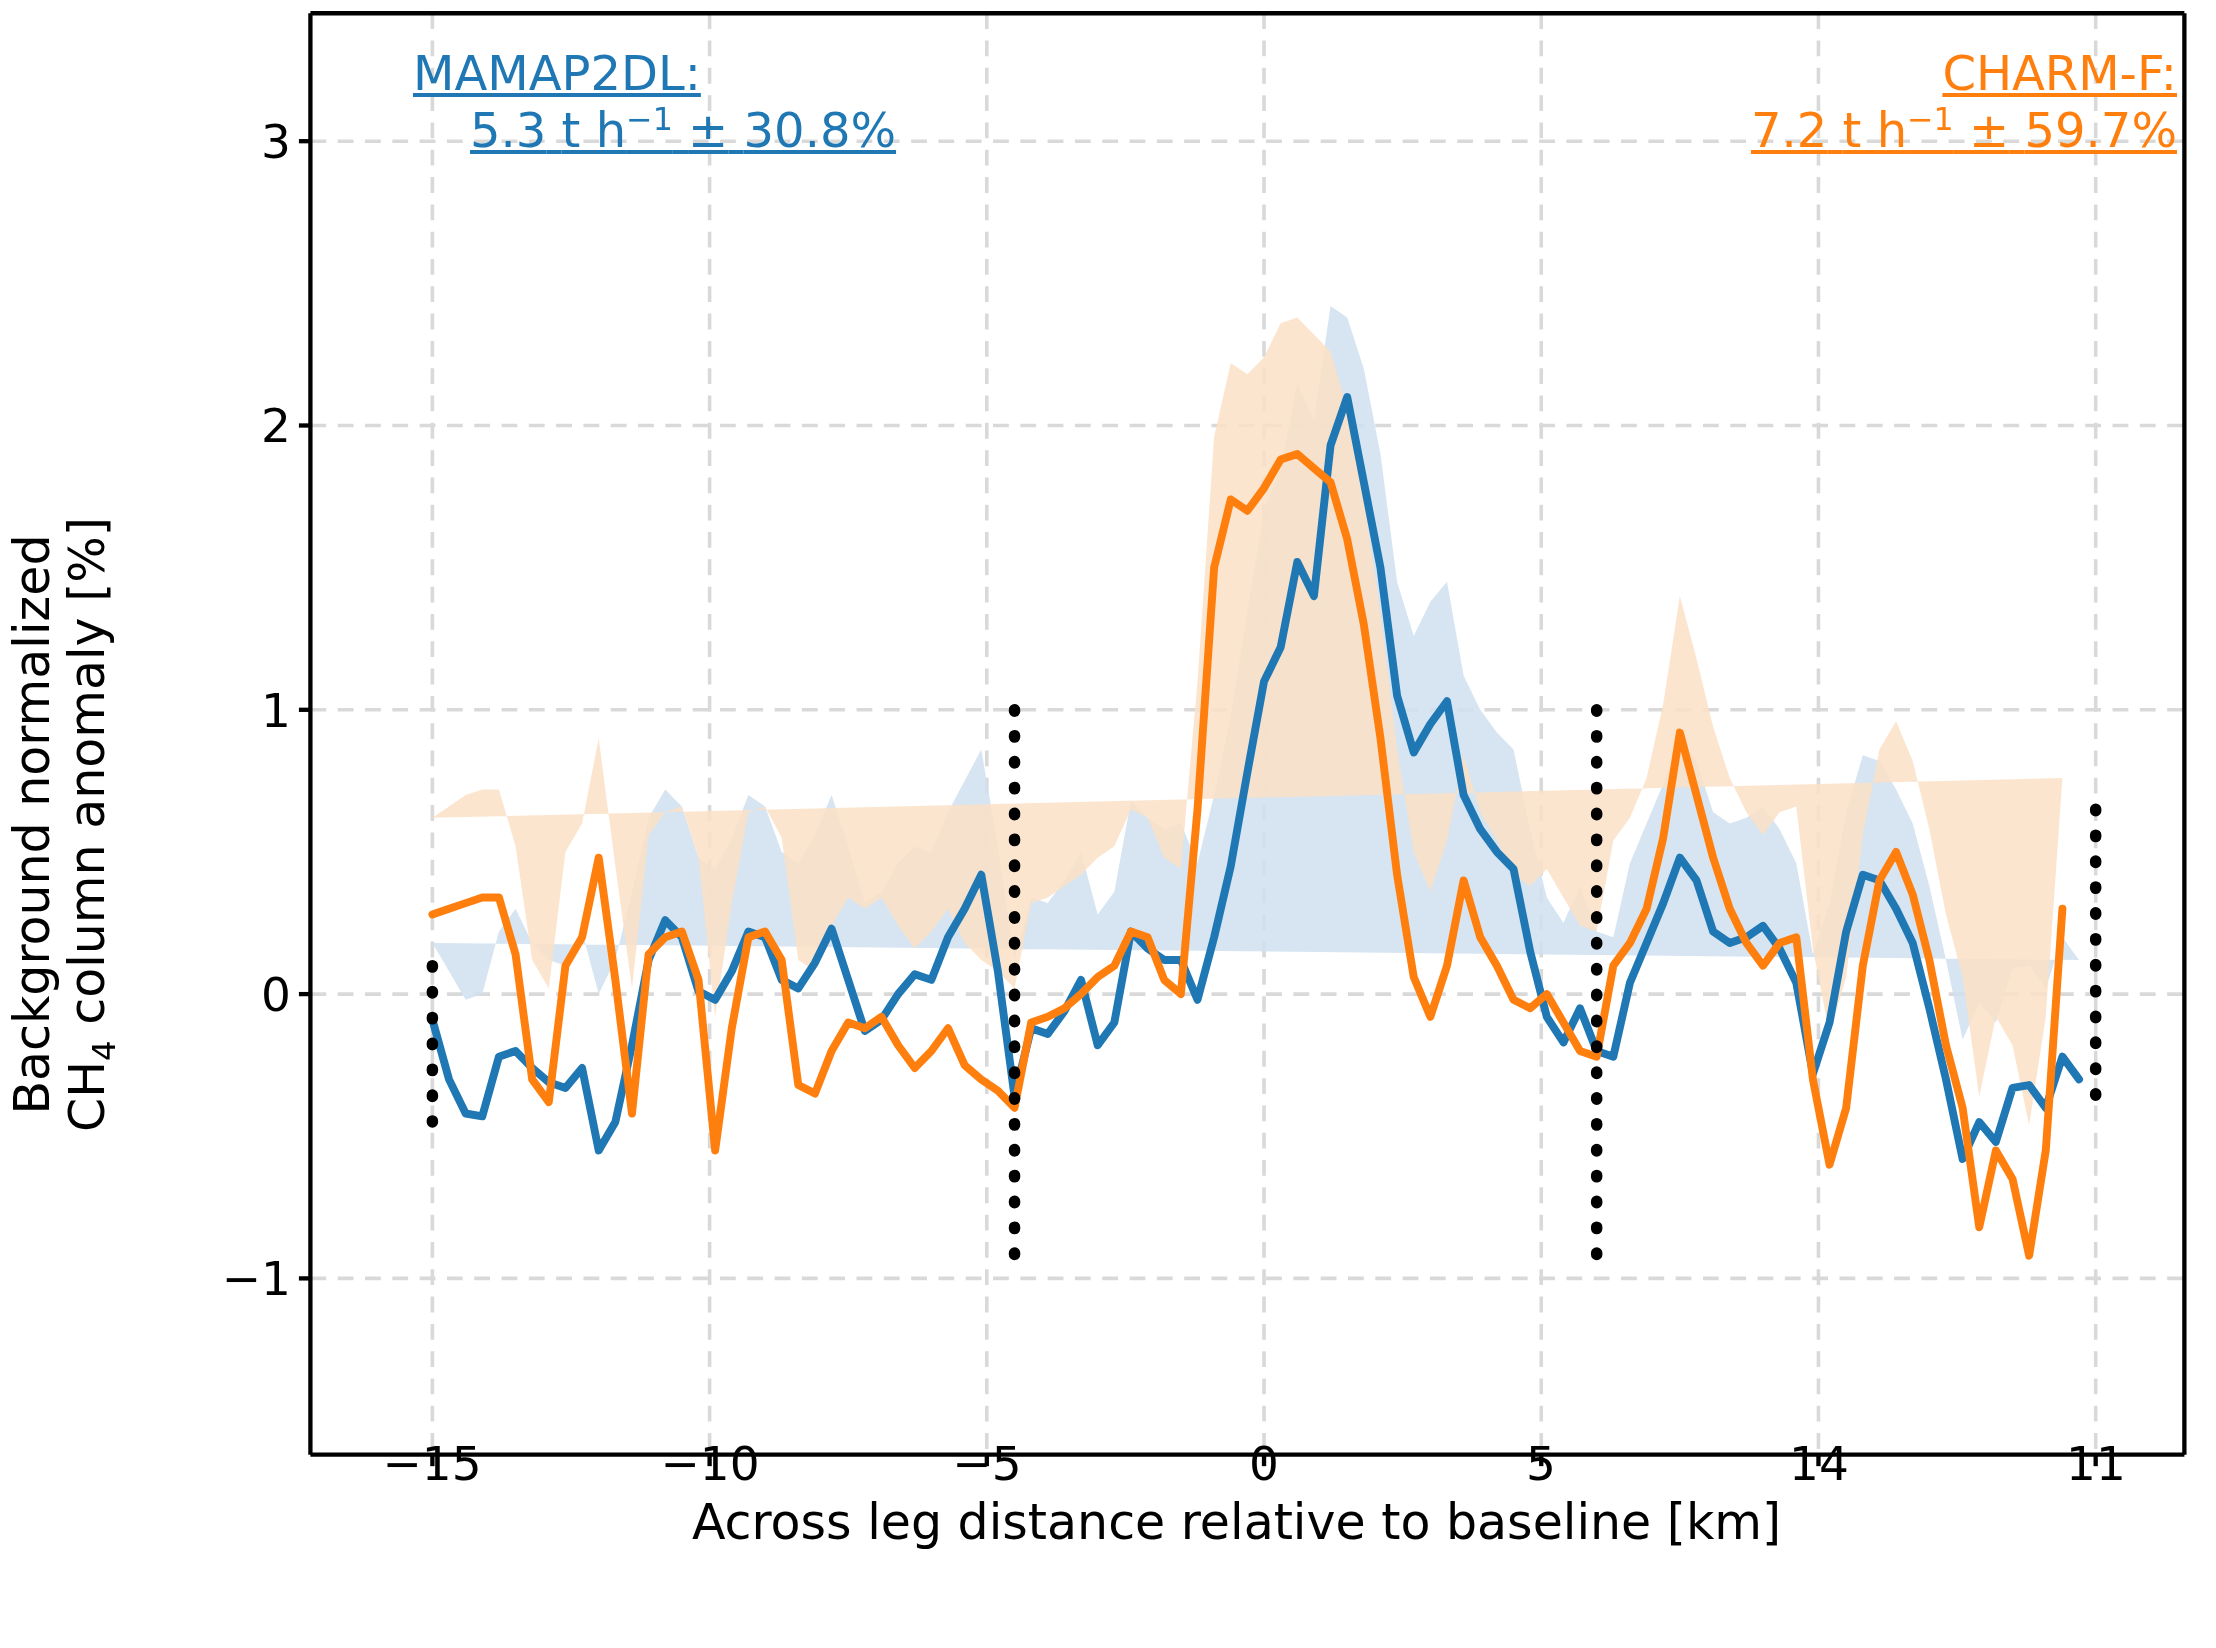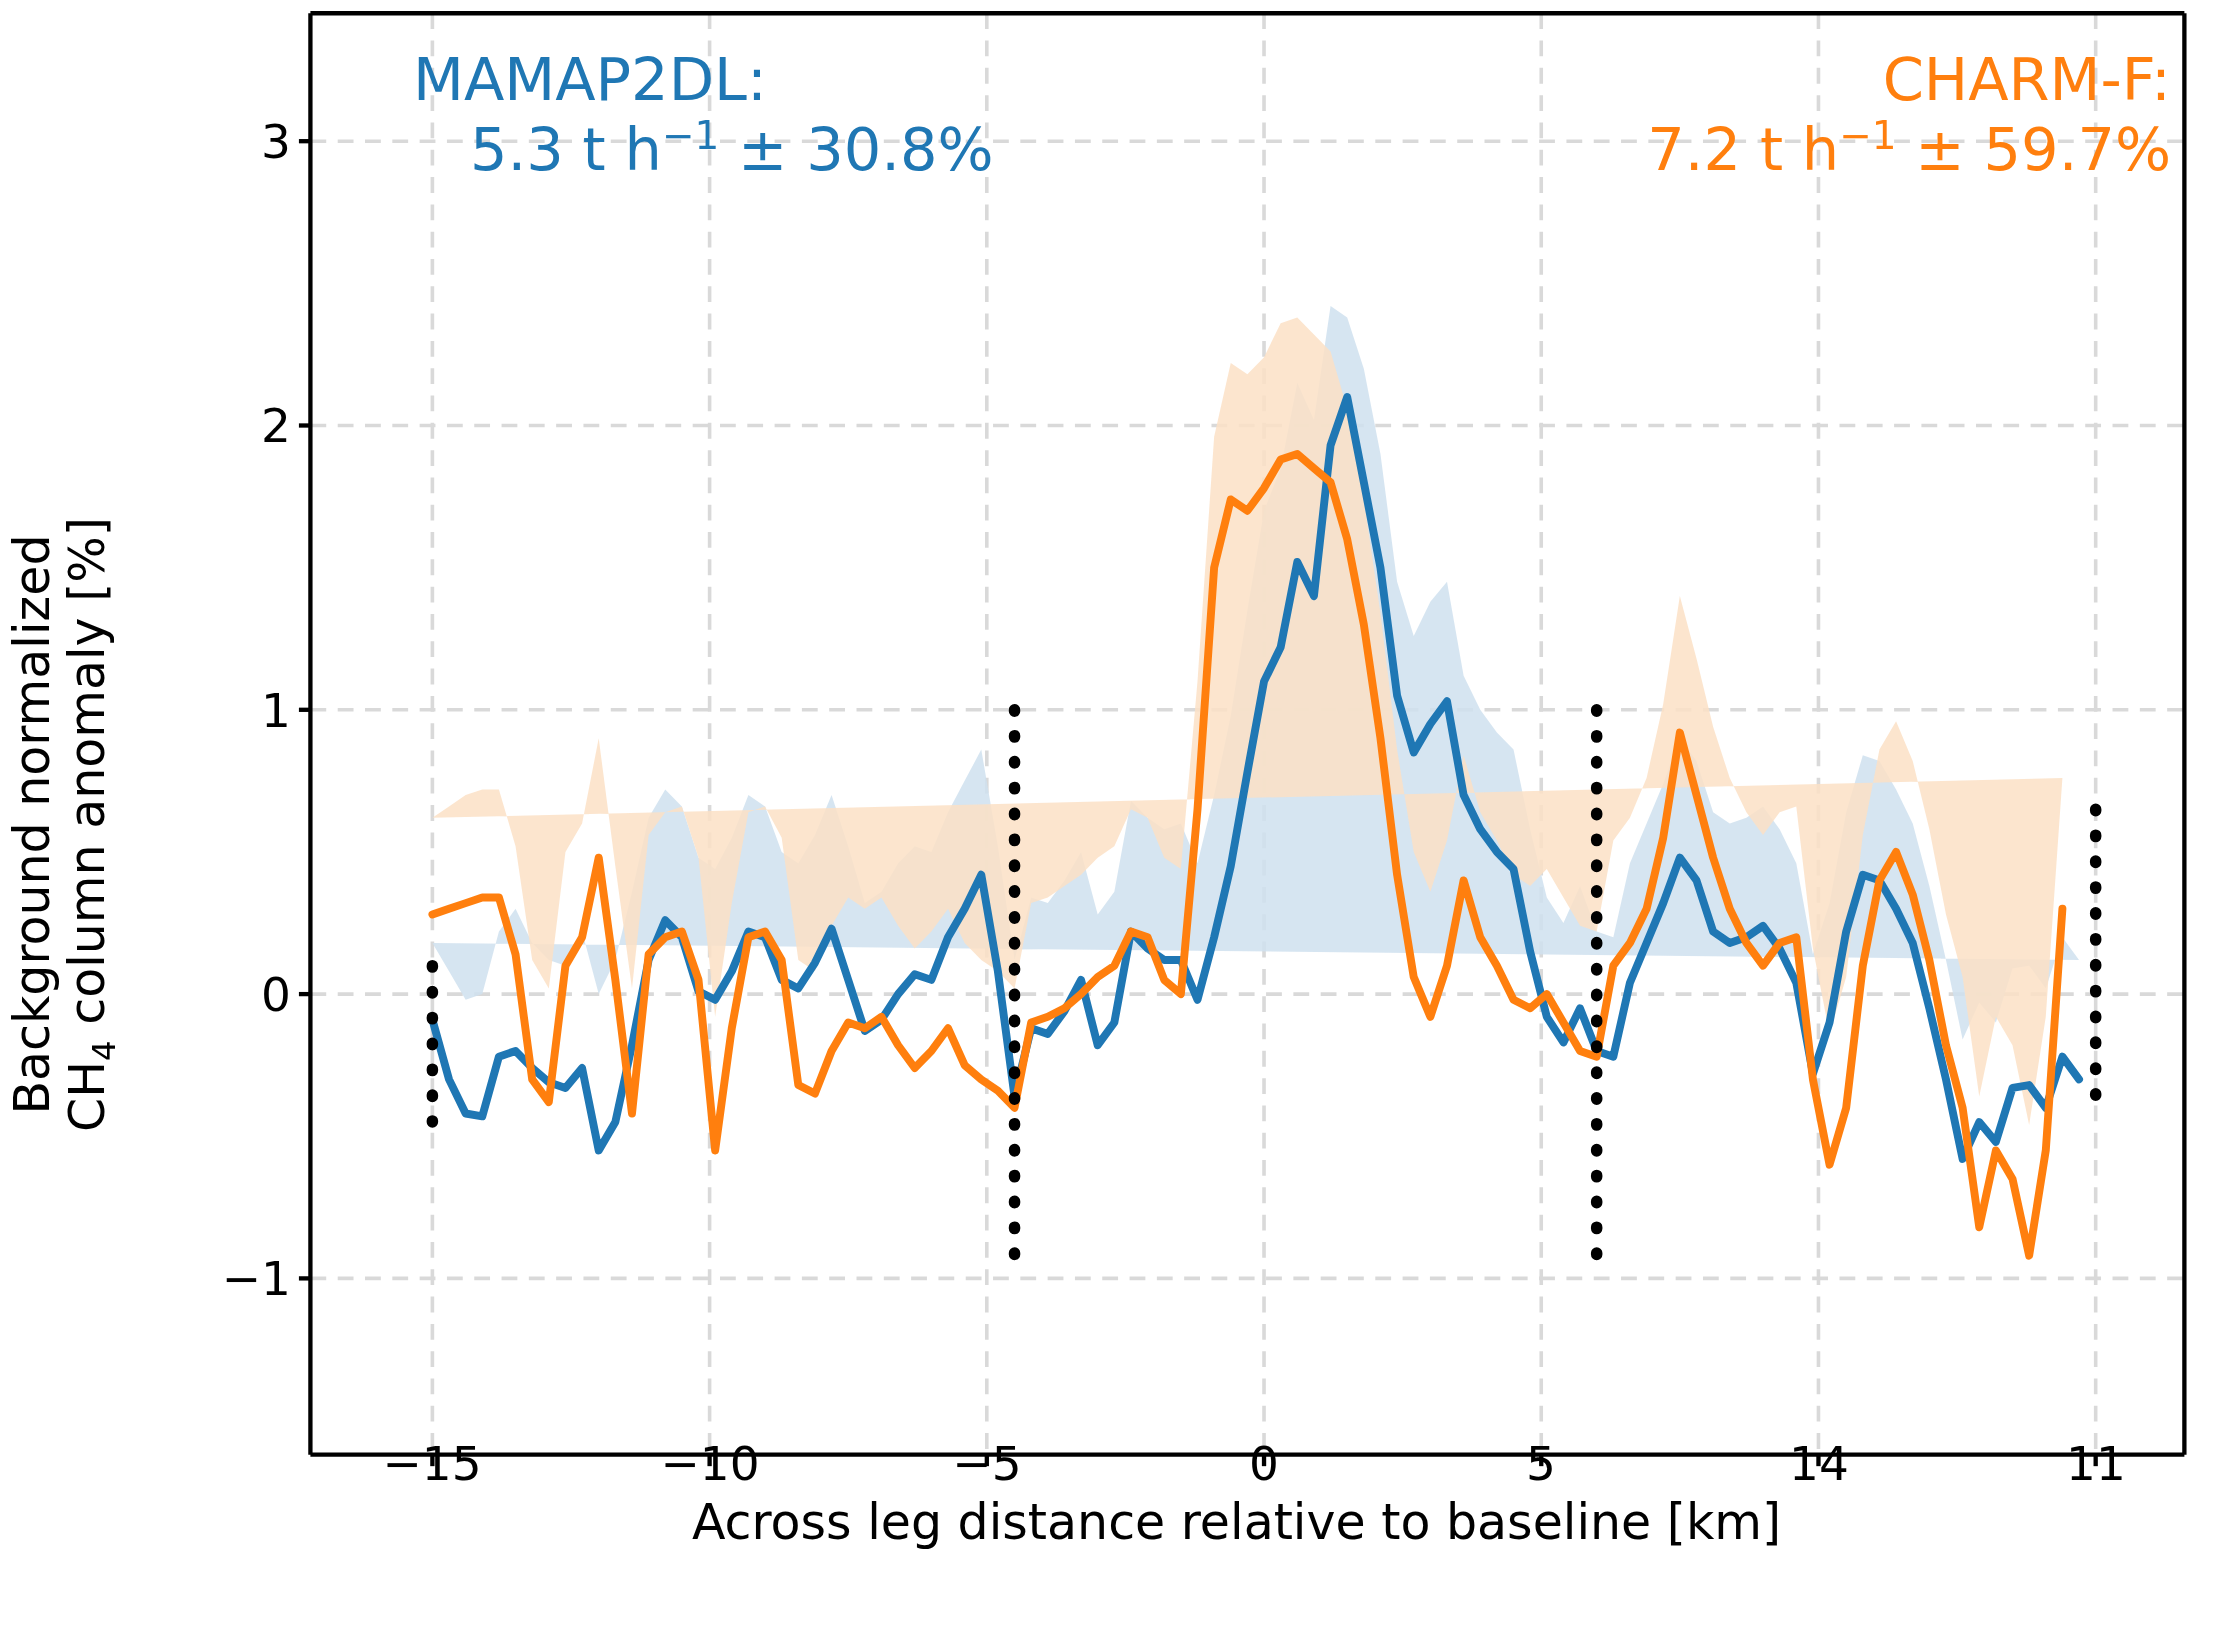--- a/index.html
+++ b/index.html
@@ -14,23 +14,23 @@
   .ylabel{
     font-size:49px;color:#000;text-align:center;line-height:1.12;white-space:nowrap;
   }
   .xlabel{
     position:absolute;left:302px;top:1494px;width:1869px;text-align:center;
     font-size:49px;color:#000;white-space:nowrap;
   }
   .tick{position:absolute;font-size:47px;color:#000;}
   .xtick{transform:translateX(-50%);top:1428px;margin-top:8px;}
   .ytick{transform:translateY(-50%);text-align:right;}
-  .annot{position:absolute;font-size:59px;line-height:1.18;white-space:nowrap;}
+  .annot{position:absolute;font-size:48px;line-height:1.18;white-space:nowrap;text-decoration:underline;}
   .annot.blue{color:#1f77b4;left:413px;top:45px;text-align:left;}
-  .annot.orange{color:#ff7f0e;right:45px;top:45px;text-align:right;}
+  .annot.orange{color:#ff7f0e;right:39px;top:45px;text-align:right;}
   .annot .l2{display:block;}
   .annot.blue .l2{padding-left:57px;}
   sup{font-size:0.66em;vertical-align:super;line-height:0;}
   sub{font-size:0.66em;vertical-align:sub;line-height:0;}
 </style>
 </head>
 <body>
 
 <div id="fig">
 

